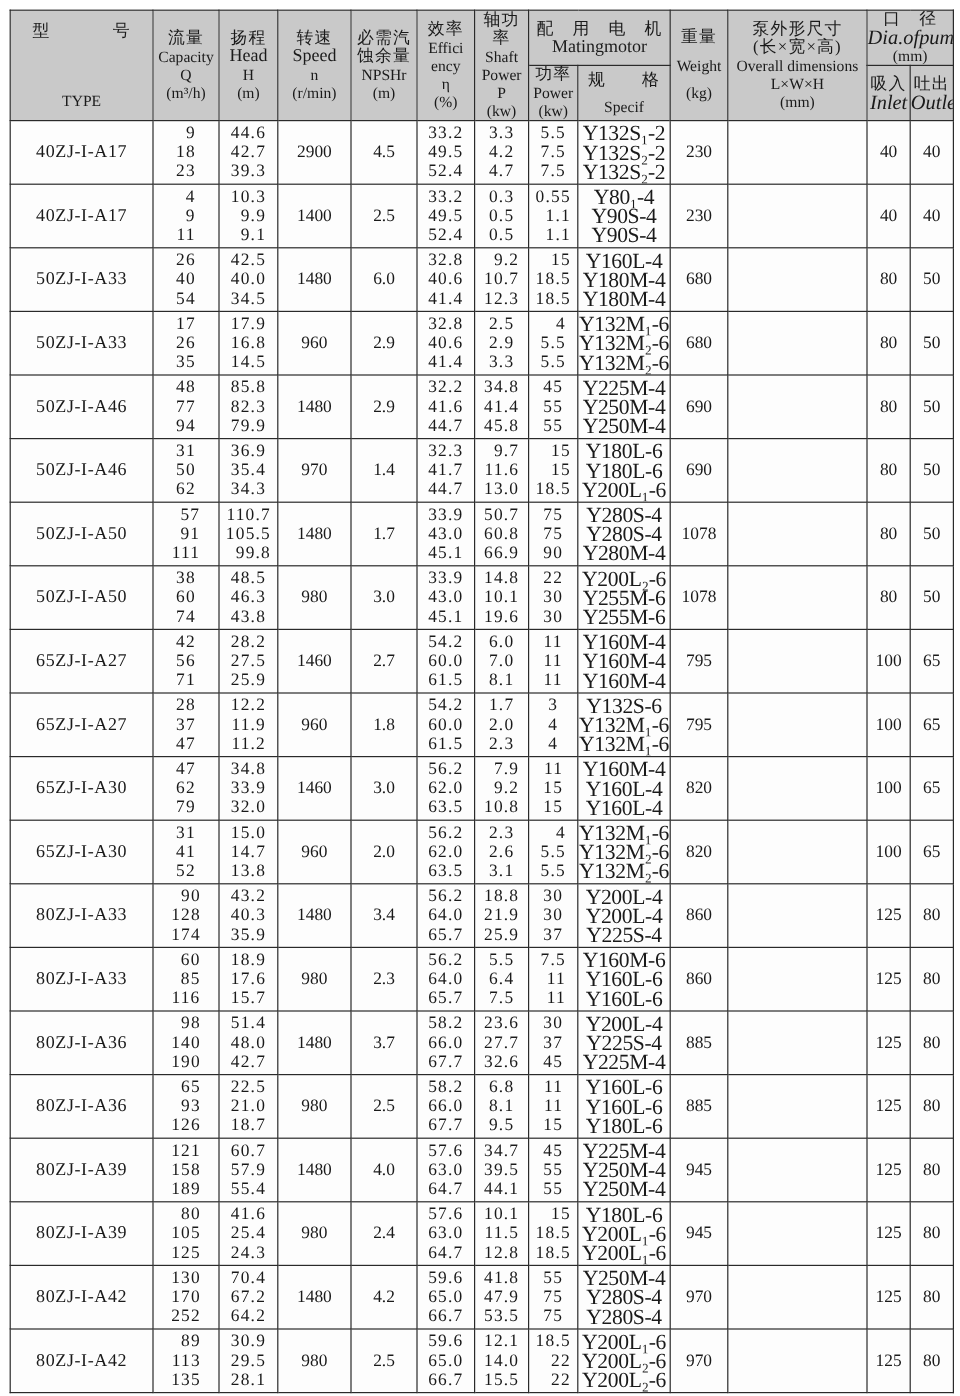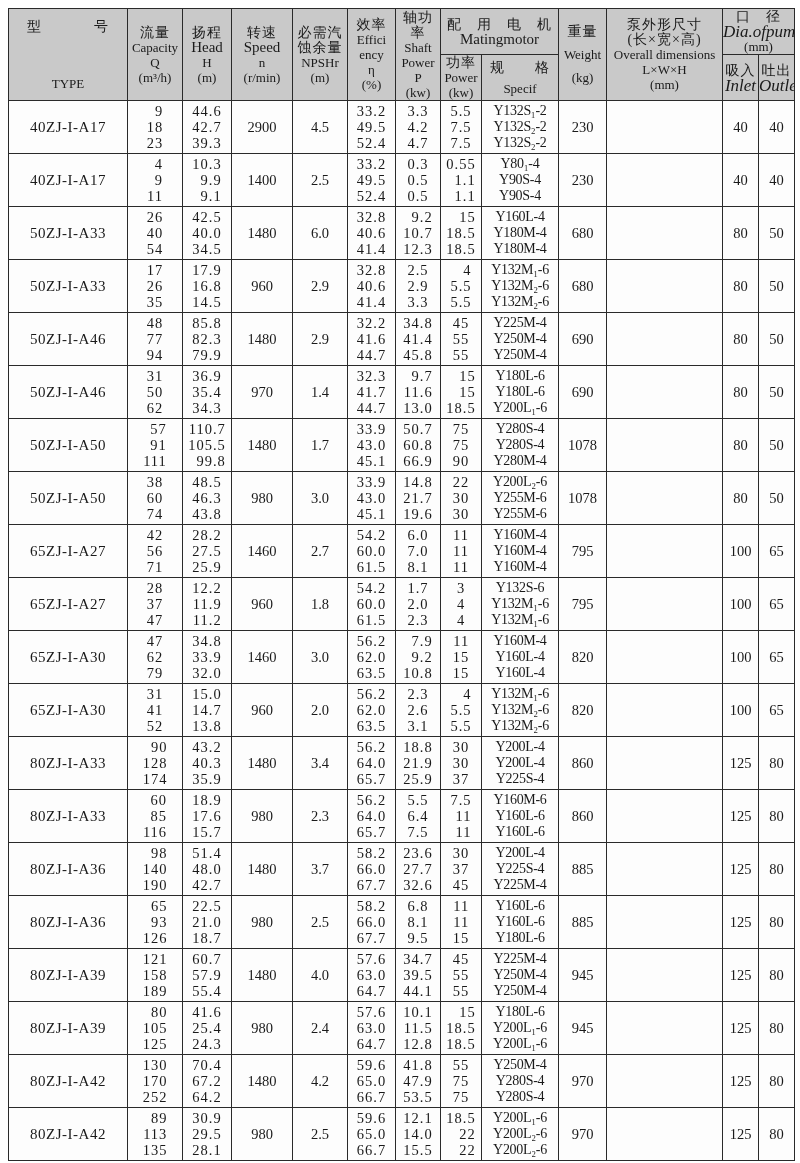--- a/index.html
+++ b/index.html
@@ -8,21 +8,21 @@
   table.spec { position: absolute; left: 8px; top: 8px; border-collapse: collapse;
                table-layout: fixed; width: 786px; }
   table.spec td, table.spec th { border: 1.5px solid #2a2a2a; padding: 0; text-align: center;
                vertical-align: middle; overflow: hidden; }
   th { background: #c9c9c9; font-weight: normal; font-size: 13px; line-height: 15px; }
   th .cn { font-size: 14px; letter-spacing: 1px; }
   th .big { font-size: 15px; }
   tbody td { background: #fdfdfd; height: 52px; font-size: 14.5px; line-height: 16px; }
   td.model { font-size: 15px; letter-spacing: 0.5px; }
   td .stack { display: inline-block; text-align: right; white-space: pre; letter-spacing: 1px; }
-  td.mot { text-align: left; padding-left: 2px; font-size: 14px; line-height: 16px; letter-spacing: -0.3px; }
+  td.mot { text-align: left; padding-left: 2px; font-size: 18px; line-height: 16px; letter-spacing: -0.3px; }
   td.mot span { display: block; }
   .hdr-type { display: flex; flex-direction: column; justify-content: space-between; height: 72px; padding: 4px 0; }
   .hdr-type .xh { display: flex; justify-content: space-between; padding: 0 18px; font-size: 15px; }
   .sub { font-size: 17px; font-style: italic; }
 </style>
 </head>
 <body>
 
 <table class="spec">
   <colgroup>
@@ -352,21 +352,21 @@
 74</span></td>
     <td><span class="stack">48.5
 46.3
 43.8</span></td>
     <td><span>980</span></td>
     <td><span>3.0</span></td>
     <td><span class="stack">33.9
 43.0
 45.1</span></td>
     <td><span class="stack">14.8
-21.7
+10.1
 19.6</span></td>
     <td><span class="stack">22
 30
 30</span></td>
     <td class="mot">
           <span>Y200L₂-6</span>
           <span>Y255M-6</span>
           <span>Y255M-6</span>
         </td>
     <td><span>1078</span></td>

